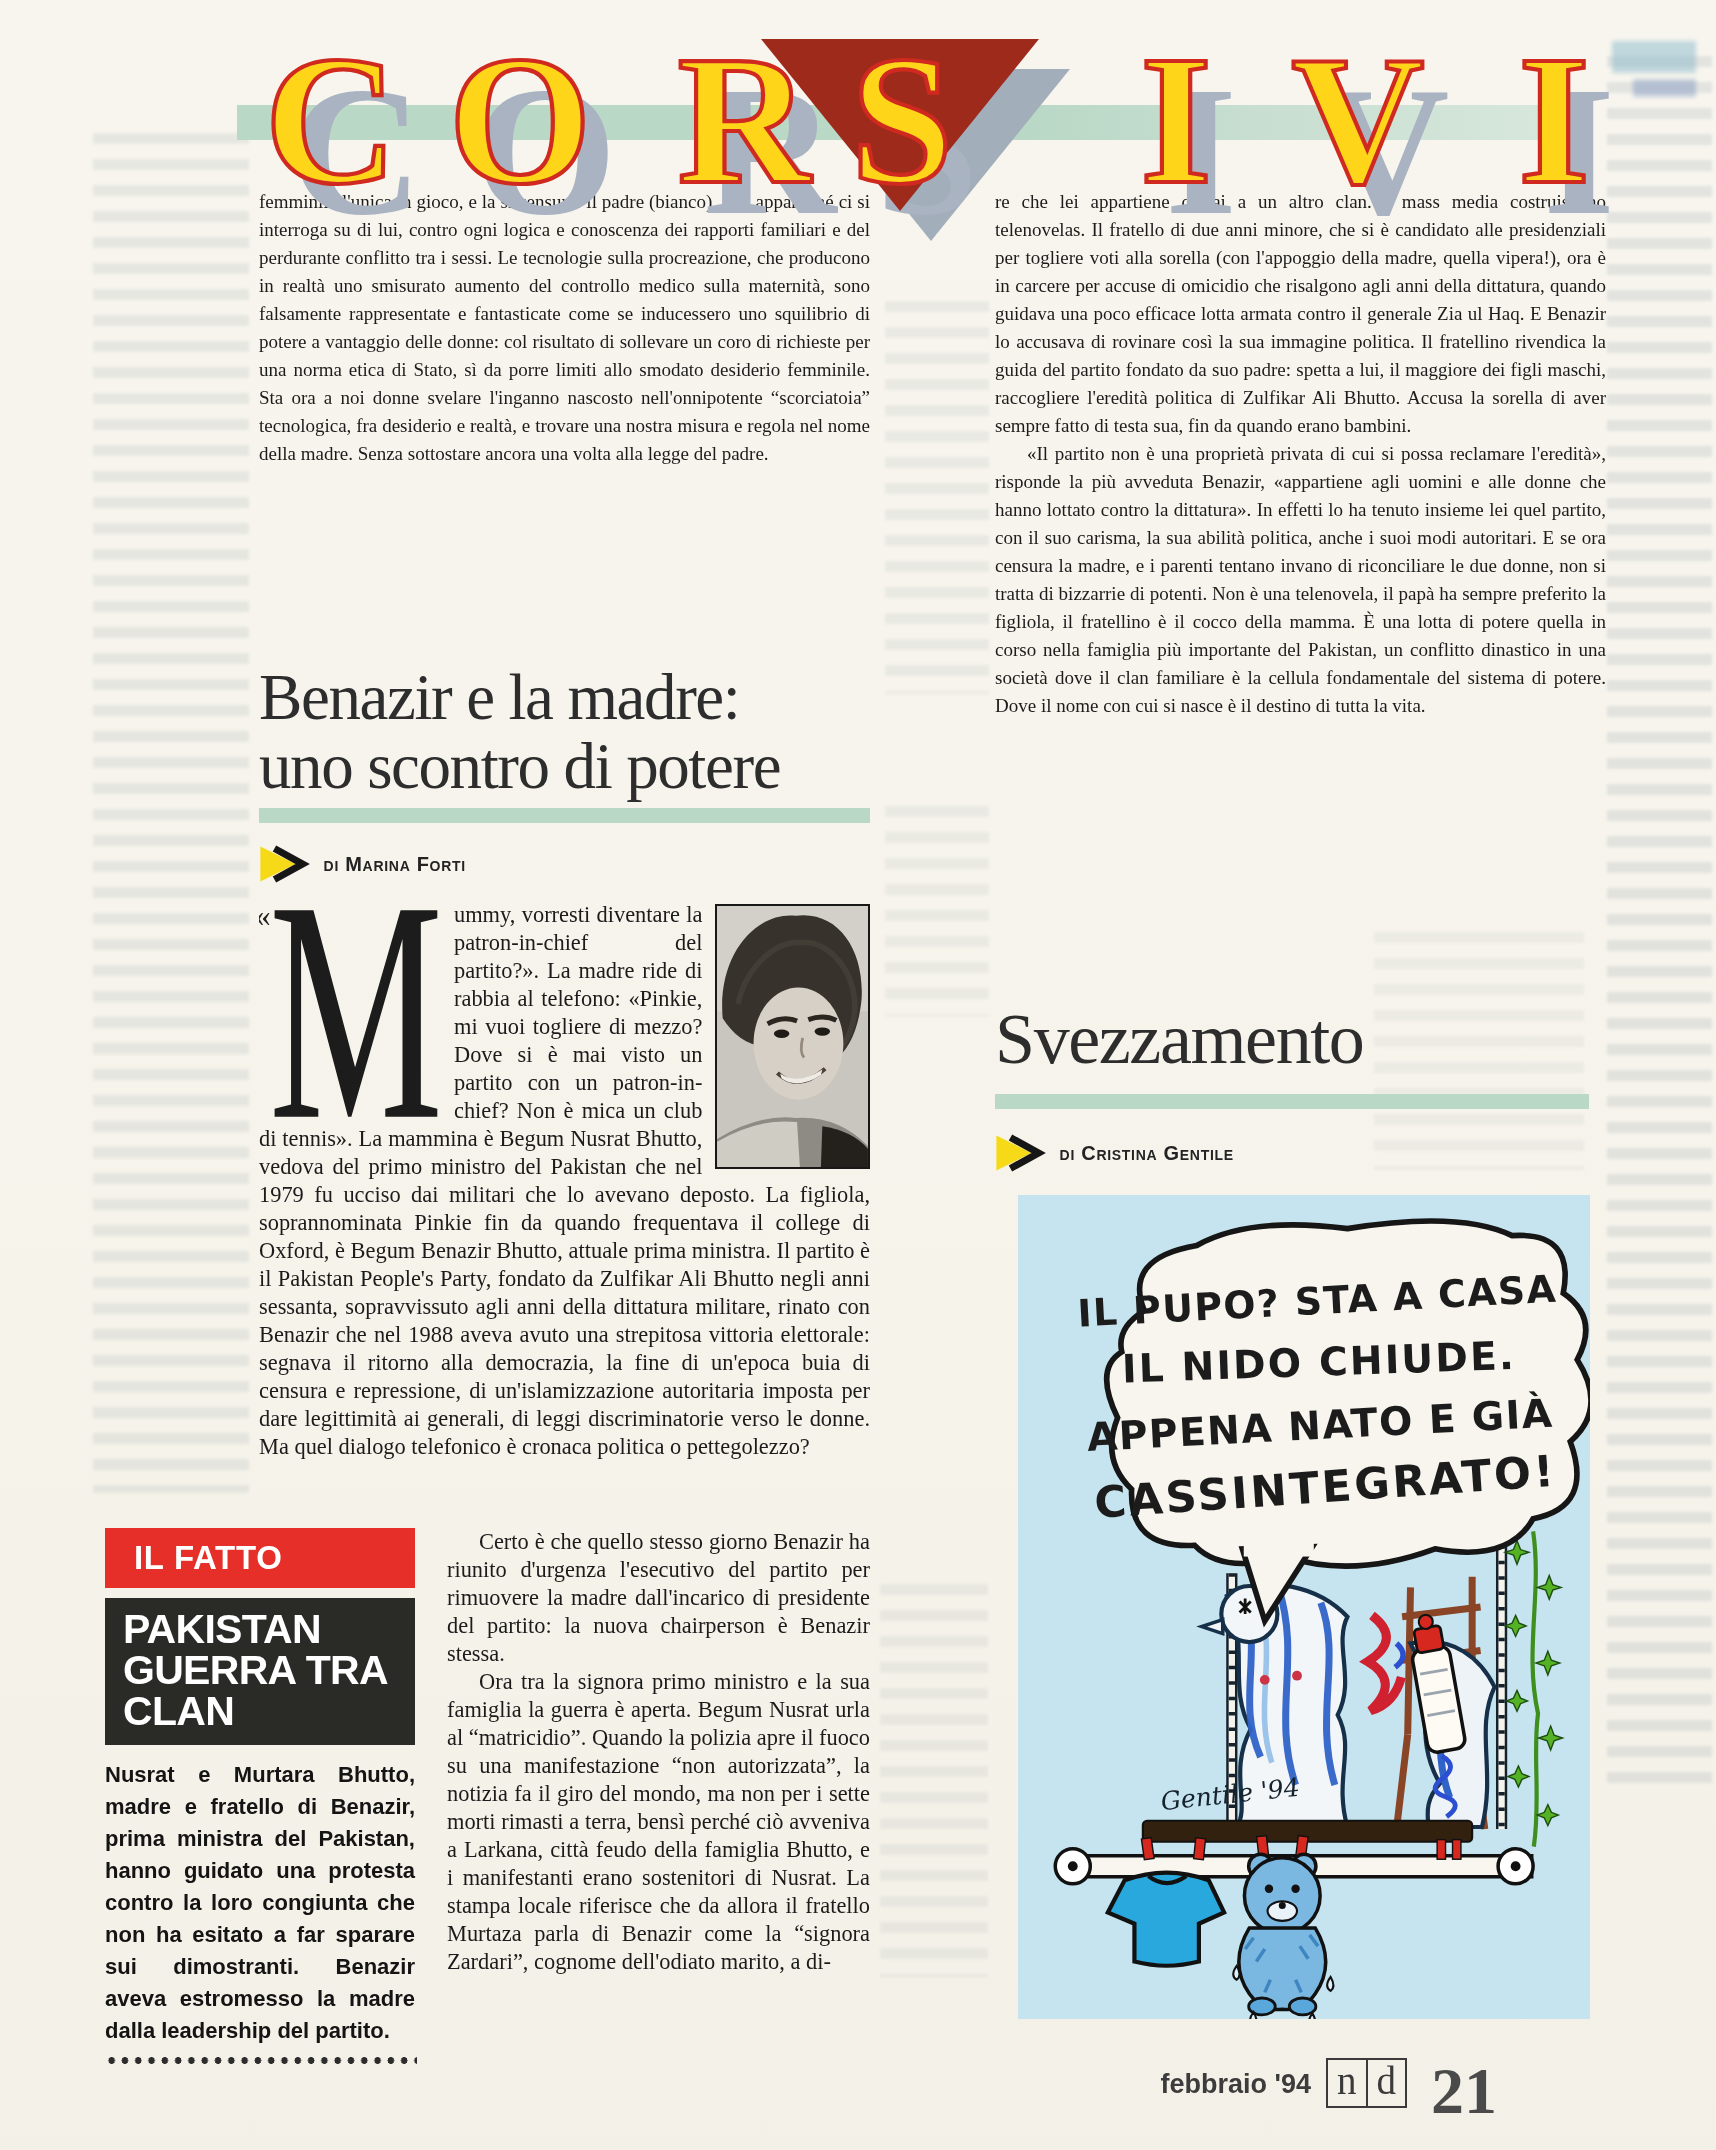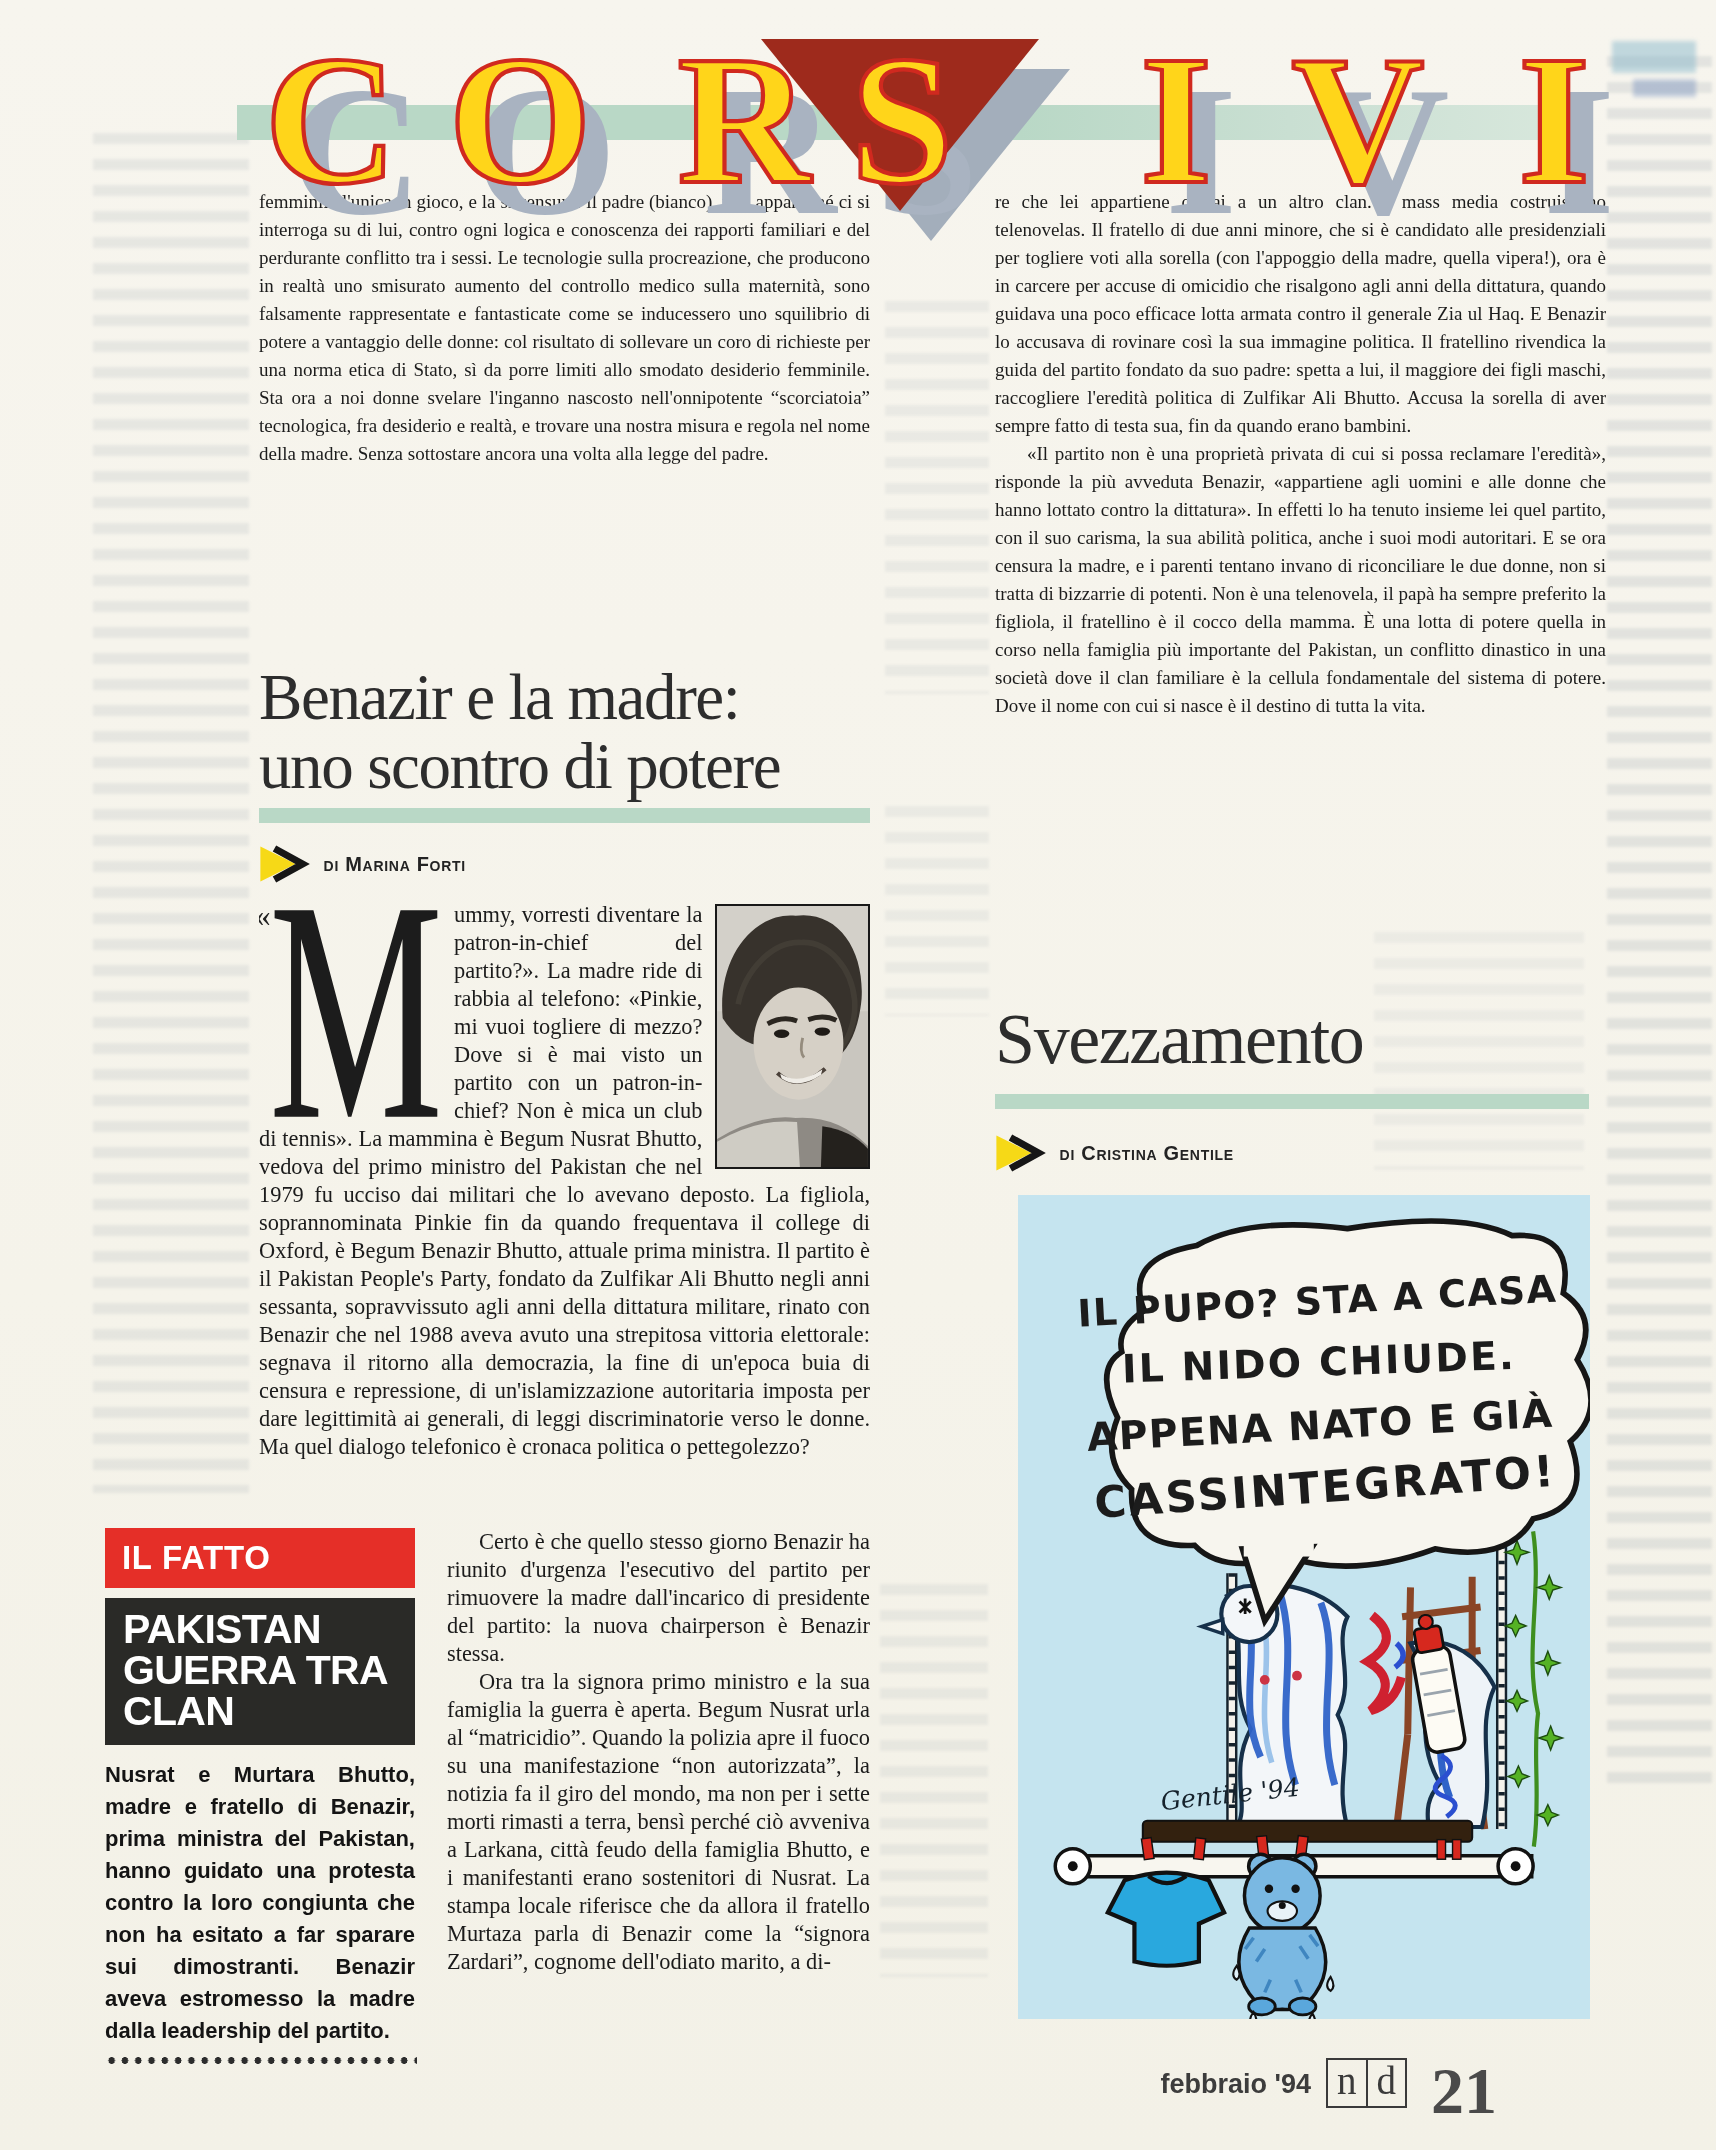--- a/index.html
+++ b/index.html
@@ -40,21 +40,21 @@
   .body1{position:absolute; left:259px; top:901px; width:611px; height:627px; overflow:hidden;
          font-size:22.4px; line-height:28px; text-align:justify;}
   .openq{position:absolute; left:-4.2px; top:0px; font-size:32px; color:#222;}
   .dropcap-svg{float:left; margin:5.6px 11.2px 0 9.8px;}
   .photo{float:right; width:151px; height:261px; border:2.8px solid #181818; margin:2.8px 0 8.4px 12.6px;
          background:#c9c6bf;}
   
   .narrow{position:absolute; left:105px; top:1528px; width:765px; display:flex; gap:32px;}
   .sidebar{width:310px; flex:none; font-family:"Liberation Sans",sans-serif;}
   .kicker{height:60px; background:#e52f28; color:#fff; font-weight:700; font-size:33px;
-          line-height:60px; padding-left:17px; letter-spacing:0.7px;}
+          line-height:60px; padding-left:29px; letter-spacing:0.7px;}
   .blackbox{margin-top:9.8px; background:#2a2a27; color:#fff; font-weight:700; font-size:41px;
             line-height:41px; padding:11.2px 0 12.6px 18px; letter-spacing:-0.7px;}
   .sidebody{margin-top:14px; font-weight:700; font-size:22px; line-height:32px;
             text-align:justify; color:#141414;}
   .dots{margin-top:9.8px; height:9px; width:312px;
         background-image:radial-gradient(circle,#2c2c2c 3.2px,transparent 3.5px);
         background-size:13.3px 9px; background-repeat:repeat-x;}
   .narrow-text{width:423px; font-family:"Liberation Serif",serif; font-size:22.4px;
                line-height:28px; text-align:justify;}
   

